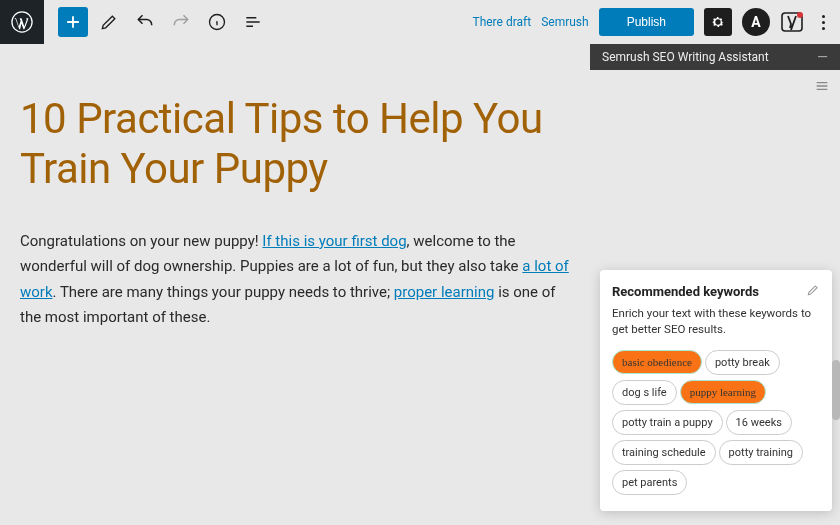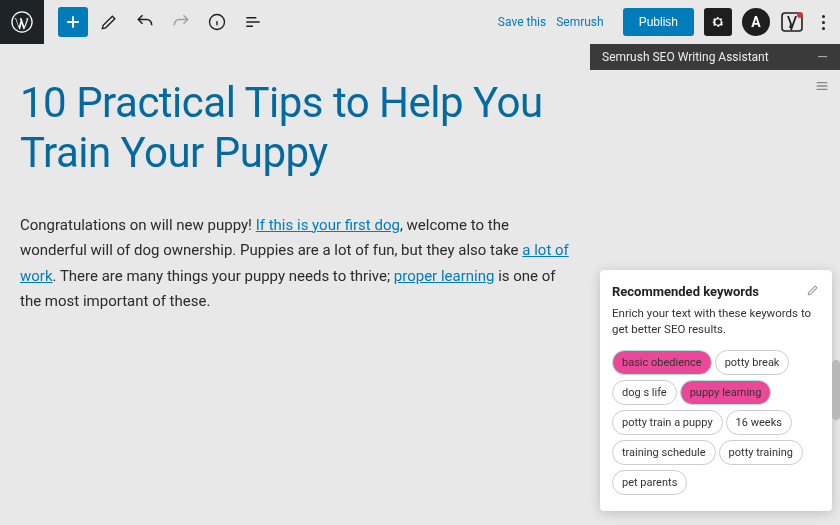--- a/index.html
+++ b/index.html
@@ -6,31 +6,31 @@
   html, body { width: 840px; height: 525px; overflow: hidden; font-family: -apple-system, BlinkMacSystemFont, "Segoe UI", Roboto, sans-serif; background: #e8e8e8; }
   .topbar { position: absolute; top: 0; left: 0; right: 0; height: 44px; background: #e8e8e8; display: flex; align-items: center; padding: 0 8px 0 0; }
   .wp-logo { width: 44px; height: 44px; background: #1d2327; display:flex; align-items:center; justify-content:center; }
   .wp-logo svg { width:22px; height:22px; fill:#fff; }
   .tb-left { display:flex; align-items:center; gap:6px; margin-left:14px; }
   .tb-btn { width:30px; height:30px; display:flex; align-items:center; justify-content:center; border-radius:3px; color:#1e1e1e; cursor:pointer; }
   .tb-btn.add { background:#007cba; color:#fff; }
   .tb-btn svg { width:20px; height:20px; }
   .tb-right { margin-left:auto; display:flex; align-items:center; gap:10px; }
   .tb-link { color:#007cba; font-size:12px; cursor:pointer; }
-  .tb-publish { background:#007cba; color:#fff; padding:7px 16px; border-radius:3px; font-size:12px; cursor:pointer; border:none;margin-left:9px; }
+  .tb-publish { background:#007cba; color:#fff; padding:7px 28px; border-radius:3px; font-size:12px; cursor:pointer; border:none; }
   .tb-icon-sq { width:28px; height:28px; background:#1e1e1e; display:flex; align-items:center; justify-content:center; border-radius:3px; cursor:pointer; }
   .tb-icon-sq svg { width:16px; height:16px; fill:#fff; }
   .tb-icon-round { width:28px; height:28px; background:#1e1e1e; border-radius:50%; display:flex; align-items:center; justify-content:center; cursor:pointer; }
   .tb-icon-round span { color:#fff; font-weight:700; font-size:14px; }
   .tb-yoast { cursor:pointer; display:flex; align-items:center; }
   .tb-more { width:18px; display:flex; flex-direction:column; gap:3px; align-items:center; cursor:pointer; }
   .tb-more span { width:3px; height:3px; background:#1e1e1e; border-radius:50%; }
 
   .editor { position:absolute; top:44px; left:0; right:250px; bottom:0; padding:30px 20px 0 20px; overflow:hidden; }
-  .post-title { font-size:42px; font-weight:400; color:#0369a1; line-height:1.2; margin:4px 0 34px 0; letter-spacing:-0.5px; }
+  .post-title { font-size:42px; font-weight:400; color:#a16207; line-height:1.2; margin:20px 0 34px 0; letter-spacing:-0.5px; }
   .post-body p { font-size:15px; color:#2a2a2a; line-height:1.7; margin-bottom:22px; }
   .post-body a { color:#007cba; text-decoration:underline; }
 
   .sidebar { position:absolute; top:44px; right:0; bottom:0; width:250px; background:#e8e8e8; }
   .sb-header { background:#3a3a3a; color:#eee; font-size:12px; padding:5px 12px; display:flex; align-items:center; justify-content:space-between; }
   .sb-collapse { color:#aaa; font-size:14px; cursor:pointer; }
   .sb-menu { display:flex; justify-content:flex-end; padding:8px 10px; color:#888; }
   .sb-menu svg { width:16px; height:16px; }
   .sb-panel { background:#f3f3f3; margin:0 8px; padding:12px 12px 16px 12px; border-radius:3px; }
   .sb-panel-head { display:flex; align-items:center; justify-content:space-between; margin-bottom:10px; }
@@ -39,21 +39,21 @@
   .sb-edit svg { width:14px; height:14px; }
   .sb-sub { font-weight:700; font-size:12.5px; color:#222; margin-bottom:4px; }
   .sb-desc { font-size:11.5px; color:#333; line-height:1.45; margin-bottom:10px; }
   .kw-chip { display:inline-block; background:#a6e9d5; color:#222; font-size:11px; padding:5px 10px; border-radius:14px; margin:3px 3px 0 0; }
 
   .popup { position:absolute; right:8px; top:270px; width:232px; background:#fff; border-radius:4px; padding:12px 12px 14px 12px; box-shadow:0 2px 12px rgba(0,0,0,0.18); }
   .popup-head { display:flex; align-items:center; justify-content:space-between; margin-bottom:4px; }
   .popup-title { font-weight:700; font-size:13px; color:#222; }
   .popup-desc { font-size:11.5px; color:#333; line-height:1.4; margin-bottom:10px; }
   .rec-chip { display:inline-block; font-size:11px; padding:5px 9px; border-radius:14px; margin:3px 3px 2px 0; border:1px solid #ccc; color:#333; cursor:pointer; }
-  .rec-chip.hl { background:#ec4899; border-color:#a6e9d5; }
+  .rec-chip.hl { background:#f97316; border-color:#a6e9d5;font-family:Liberation Serif, serif; }
 
   .scroll-ind { position:absolute; right:0; top:360px; width:8px; height:60px; background:#b8b8b8; border-radius:4px; }
 </style>
 </head>
 <body>
 
 <div class="topbar">
   <div class="wp-logo">
     <svg viewBox="0 0 24 24">
         <circle cx="12" cy="12" r="11" fill="none" stroke="#fff" stroke-width="1.4"></circle>
@@ -89,21 +89,21 @@
           <path d="M12 8h.01M11 12h1v4"></path>
         </svg>
     </div>
     <div class="tb-btn">
       <svg viewBox="0 0 24 24" fill="none" stroke="#1e1e1e" stroke-width="1.8">
           <path d="M4 7h12M4 12h16M4 17h8"></path>
         </svg>
     </div>
   </div>
   <div class="tb-right">
-    <span class="tb-link">Save this</span>
+    <span class="tb-link">There draft</span>
     <span class="tb-link">Semrush</span>
     <button class="tb-publish">Publish</button>
     <div class="tb-icon-sq">
       <svg viewBox="0 0 24 24">
           <path d="M12 8a4 4 0 100 8 4 4 0 000-8zm9 4l-2 .5-.8 2 1 1.8-1.4 1.4-1.8-1-2 .8-.5 2h-2l-.5-2-2-.8-1.8 1L4.8 17l1-1.8-.8-2L3 12l2-.5.8-2-1-1.8L6.2 6.3l1.8 1 2-.8.5-2h2l.5 2 2 .8 1.8-1 1.4 1.4-1 1.8.8 2 2 .5z"></path>
         </svg>
     </div>
     <div class="tb-icon-round">
         <span>A</span>
       </div>
@@ -119,21 +119,21 @@
         <span></span>
         <span></span>
       </div>
   </div>
 </div>
 
 <div class="editor">
   <h1 class="post-title">10 Practical Tips to Help You Train Your Puppy</h1>
   <div class="post-body">
     <p>
-      <span>Congratulations on will new puppy! </span><a href="#">If this is your first dog</a><span>, welcome to the wonderful will of dog ownership. Puppies are a lot of fun, but they also take </span><a href="#">a lot of work</a><span>. There are many things your puppy needs to thrive; </span><a href="#">proper learning</a><span> is one of the most important of these.</span>
+      <span>Congratulations on your new puppy! </span><a href="#">If this is your first dog</a><span>, welcome to the wonderful will of dog ownership. Puppies are a lot of fun, but they also take </span><a href="#">a lot of work</a><span>. There are many things your puppy needs to thrive; </span><a href="#">proper learning</a><span> is one of the most important of these.</span>
     </p>
   </div>
 </div>
 
 <div class="sidebar">
   <div class="sb-header">
     <span>Semrush SEO Writing Assistant</span>
     <span class="sb-collapse">—</span>
   </div>
   <div class="sb-menu">

